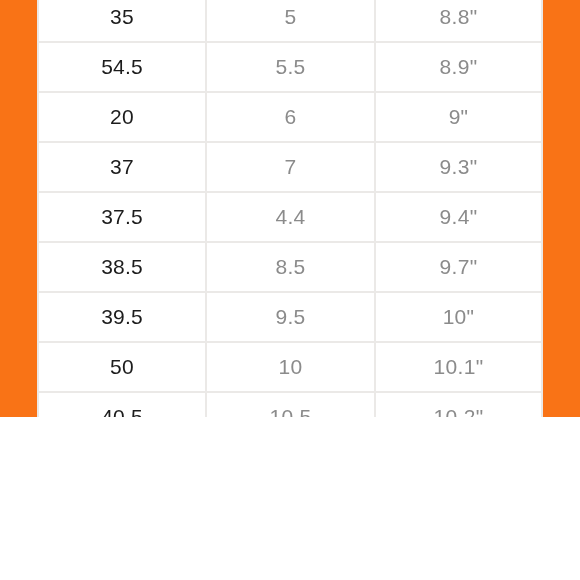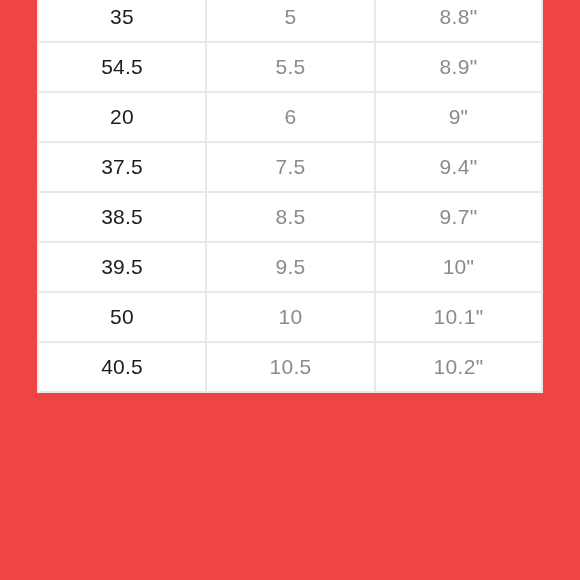--- a/index.html
+++ b/index.html
@@ -13,23 +13,23 @@
     height: 580px;
     overflow: hidden;
     font-family: "Liberation Sans", "DejaVu Sans", sans-serif;
     -webkit-font-smoothing: antialiased;
   }
 
   
   #viewport {
     position: relative;
     width: 580px;
-    height: 580px;
+    height: 417px;
     overflow: hidden;
-    background: #ef4444;
+    background: #f97316;
   }
 
   #table-wrap {
     position: absolute;
     left: 37px;
     top: -9px;
     width: 504px;
   }
 
   table.size-table {
@@ -106,22 +106,27 @@
             <td class="cell-eu">54.5</td>
             <td class="cell-us">5.5</td>
             <td class="cell-len">8.9"</td>
           </tr>
           <tr>
             <td class="cell-eu">20</td>
             <td class="cell-us">6</td>
             <td class="cell-len">9"</td>
           </tr>
           <tr>
+            <td class="cell-eu">37</td>
+            <td class="cell-us">7</td>
+            <td class="cell-len">9.3"</td>
+          </tr>
+          <tr>
             <td class="cell-eu">37.5</td>
-            <td class="cell-us">7.5</td>
+            <td class="cell-us">4.4</td>
             <td class="cell-len">9.4"</td>
           </tr>
           <tr>
             <td class="cell-eu">38.5</td>
             <td class="cell-us">8.5</td>
             <td class="cell-len">9.7"</td>
           </tr>
           <tr>
             <td class="cell-eu">39.5</td>
             <td class="cell-us">9.5</td>

